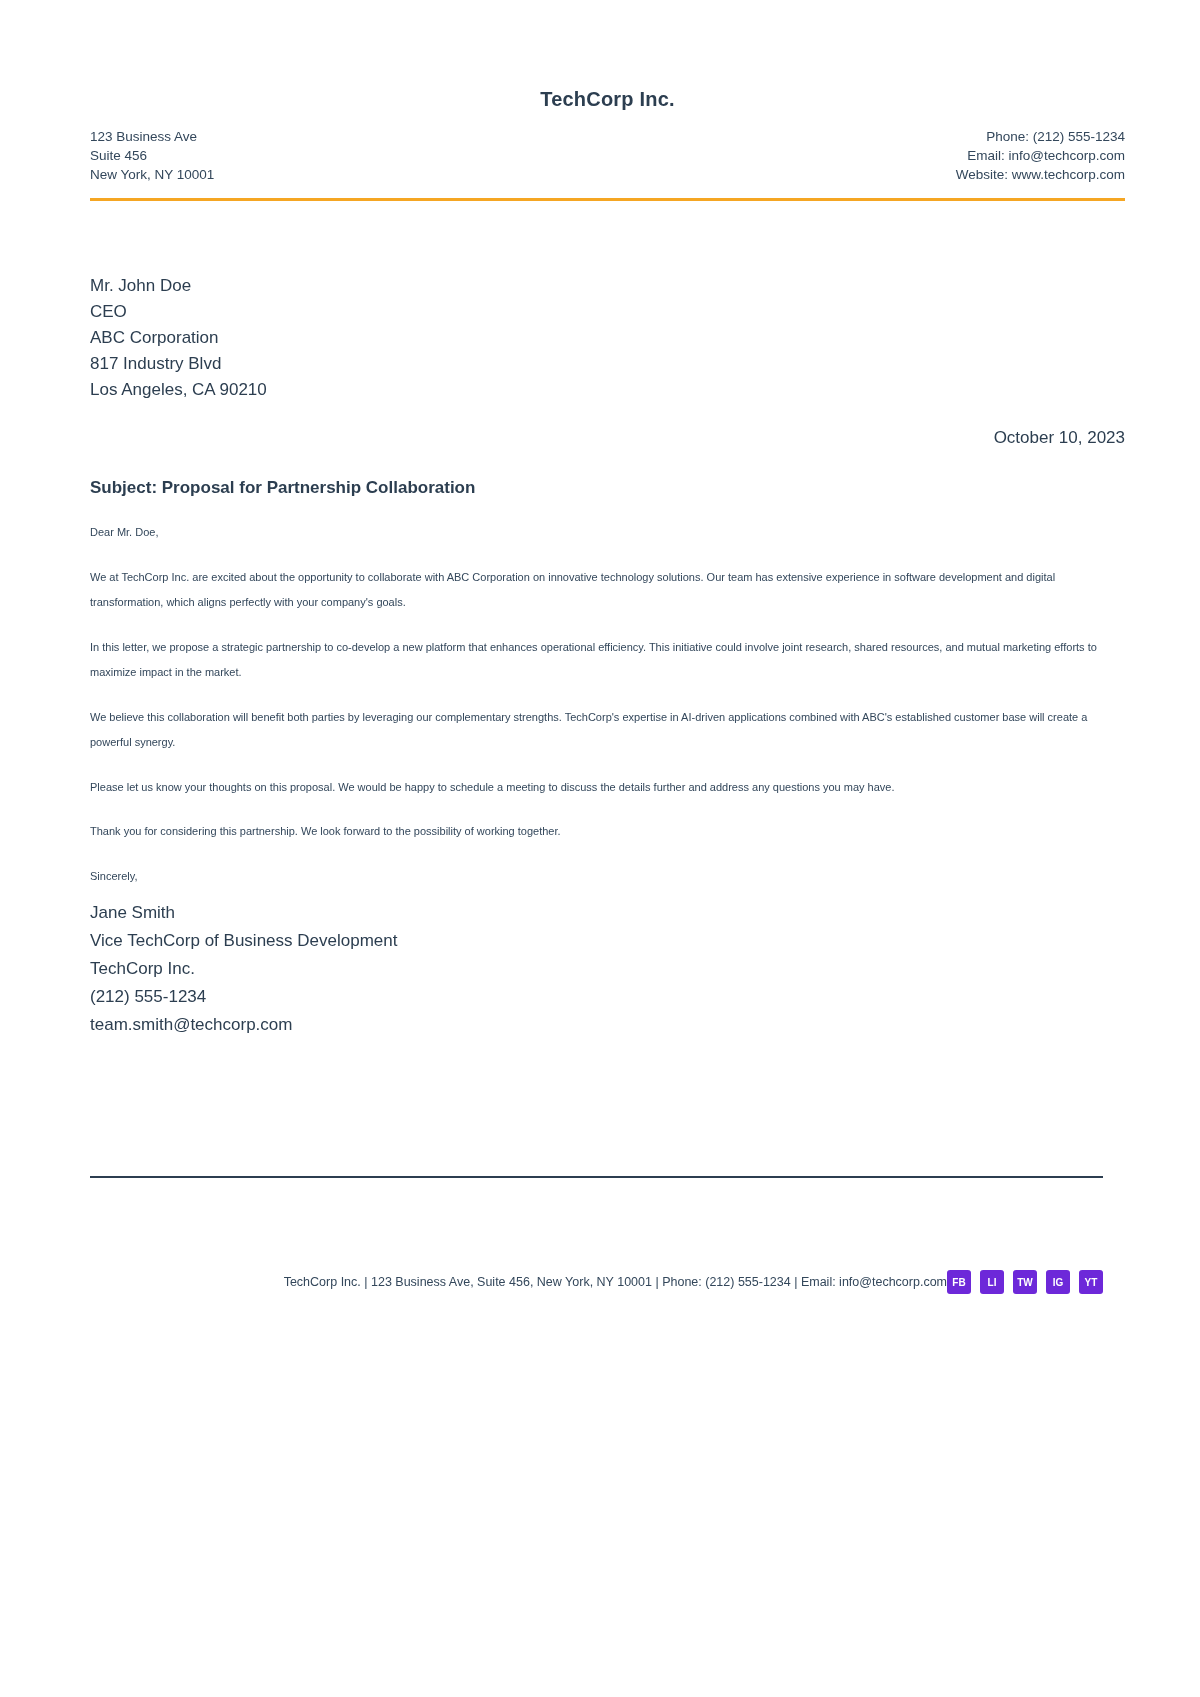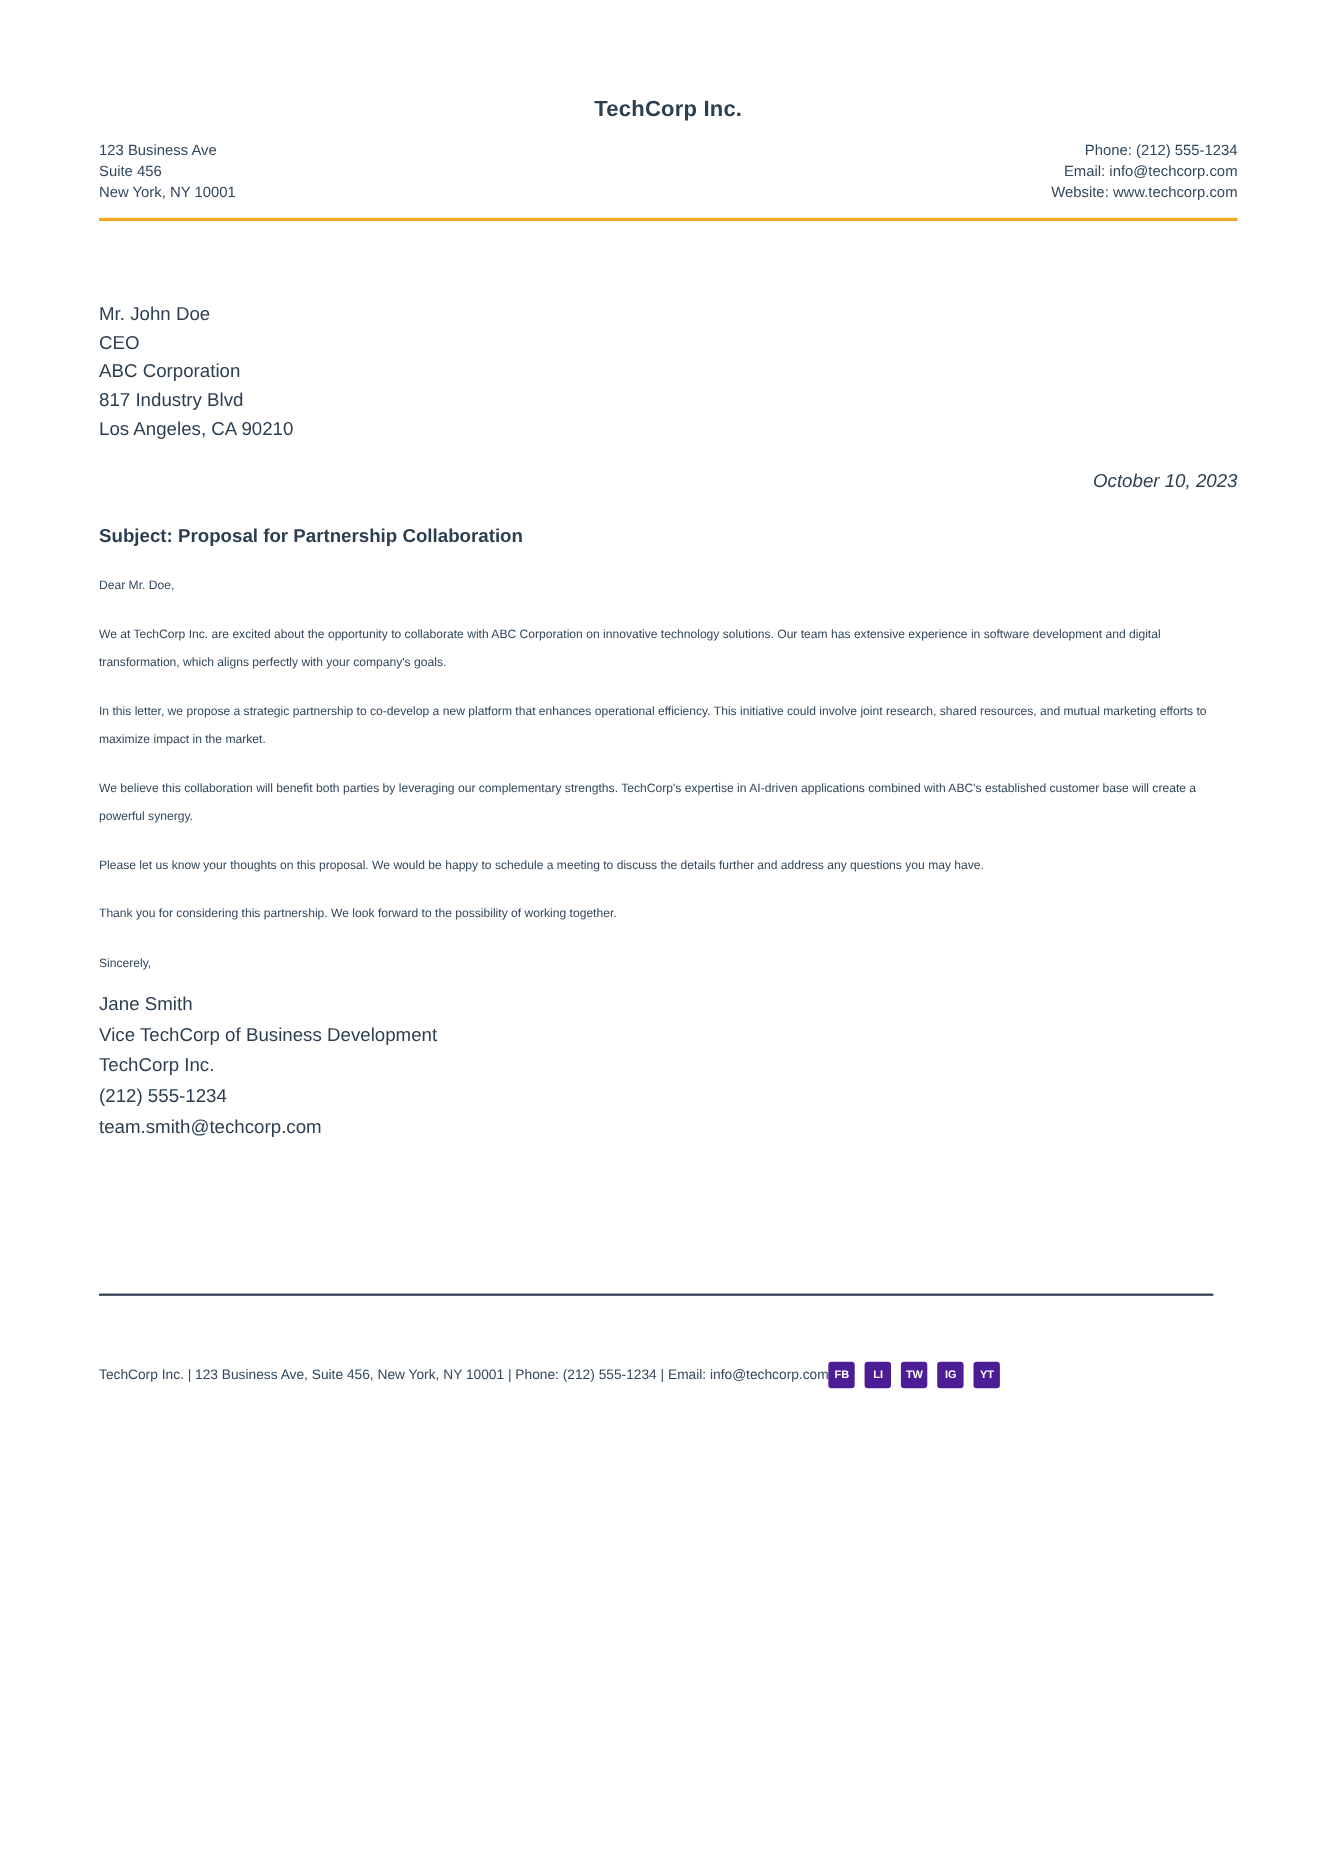--- a/index.html
+++ b/index.html
@@ -39,21 +39,20 @@
   .recipient {
     margin-top: 72px;
     font-size: 17px;
     line-height: 26px;
   }
   .date-line {
     margin-top: 22px;
     text-align: right;
     font-size: 17px;
     line-height: 26px;
-    font-style: italic;
   }
   .subject {
     margin-top: 24px;
     font-size: 17px;
     font-weight: bold;
     line-height: 26px;
   }
   .body-par {
     margin-top: 19px;
     font-size: 11px;
@@ -68,37 +67,37 @@
   .footer-section {
     position: absolute;
     left: 90px;
     right: 97px;
     top: 1176px;
   }
   .footer-divider {
     border-top: 2px solid #2c3e50;
   }
   .footer-row {
-    margin-top: 60px;
+    margin-top: 92px;
     display: flex;
-    justify-content: flex-start;
+    justify-content: flex-end;
     align-items: center;
   }
   .footer-text {
     font-size: 12.5px;
     color: #33475b;
   }
   .social {
     display: flex;
     gap: 9px;
   }
   .sicon {
     width: 24px;
     height: 24px;
-    background: #4c1d95;
+    background: #6d28d9;
     color: #ffffff;
     border-radius: 3px;
     font-size: 10px;
     font-weight: bold;
     display: flex;
     align-items: center;
     justify-content: center;
     cursor: pointer;
     user-select: none;
   }

